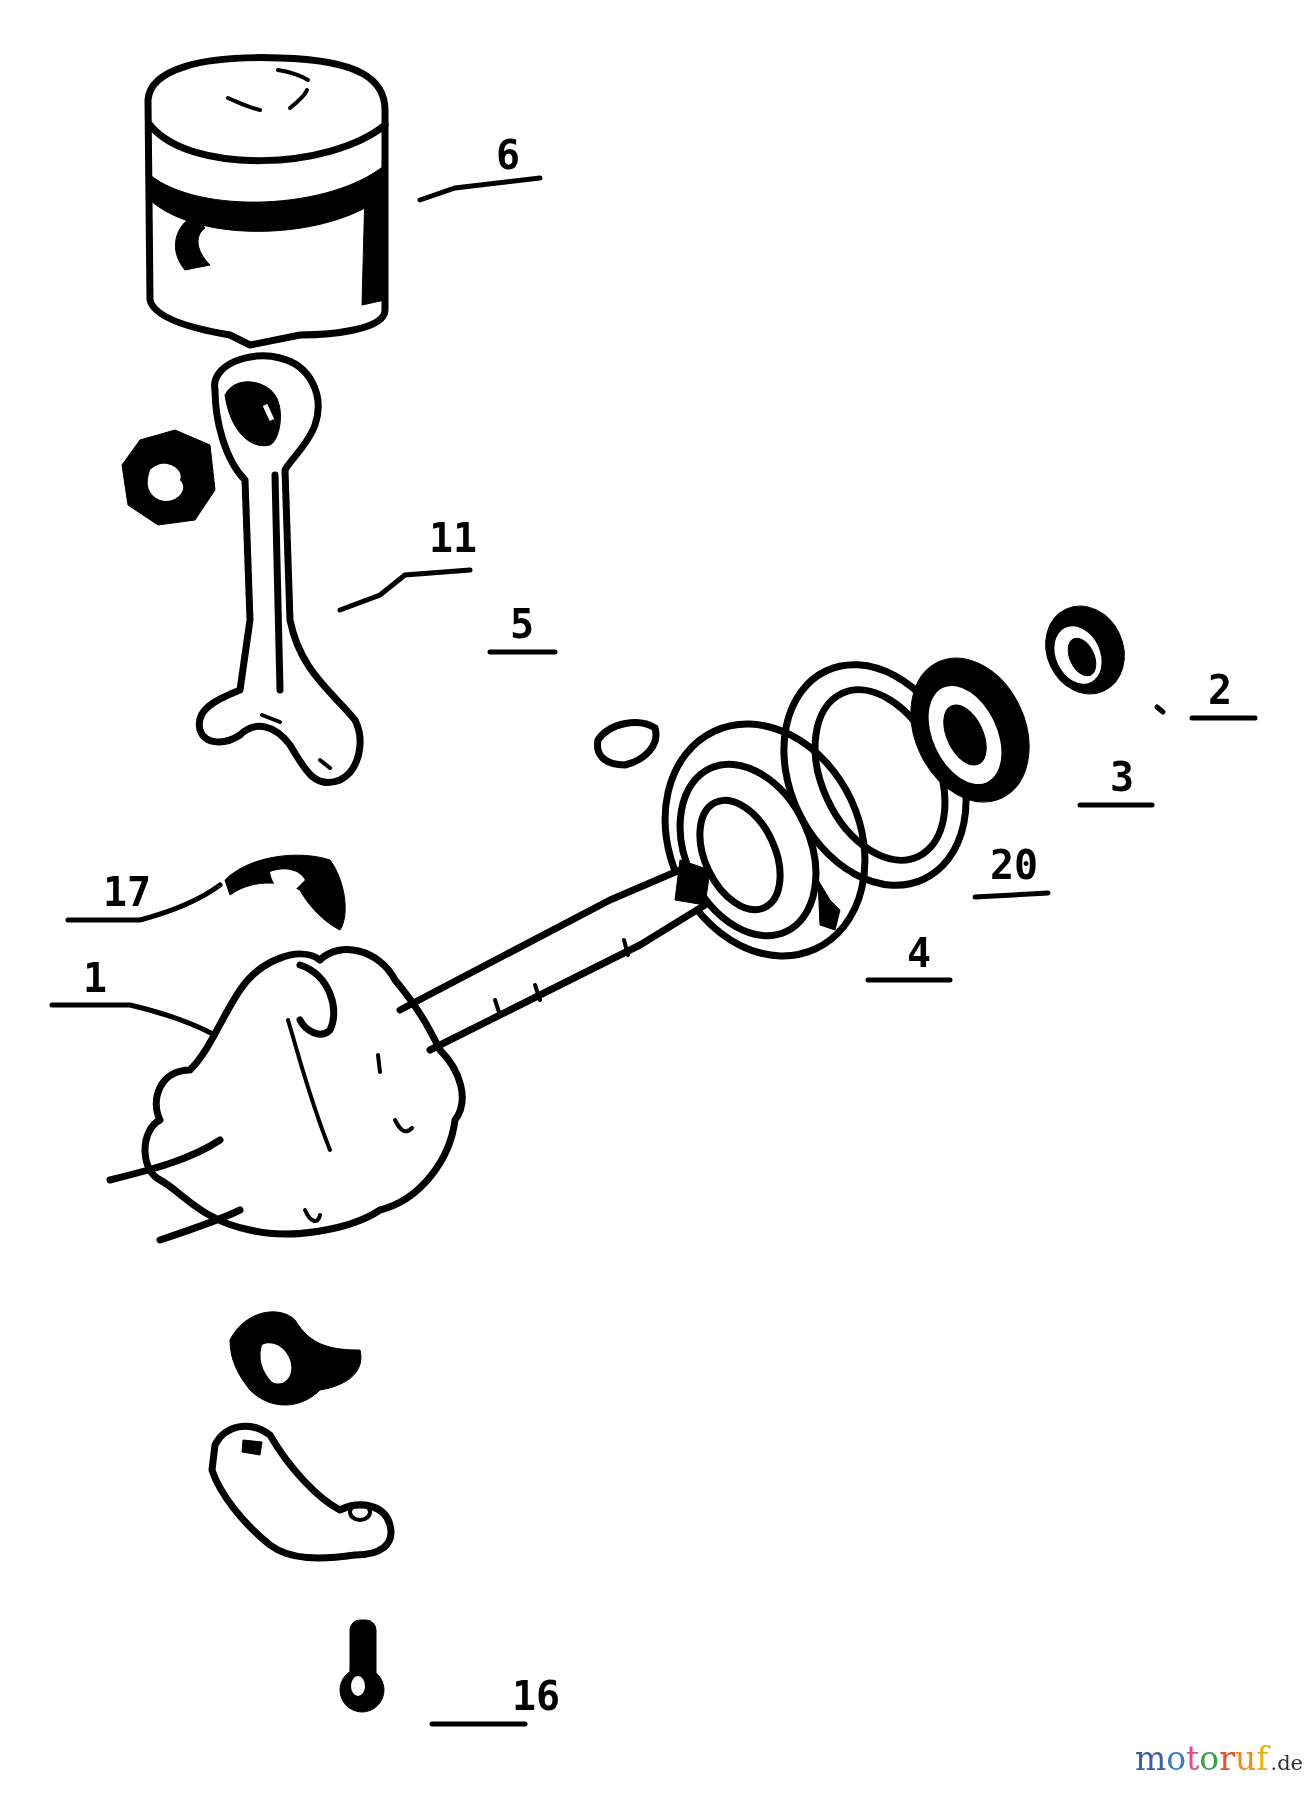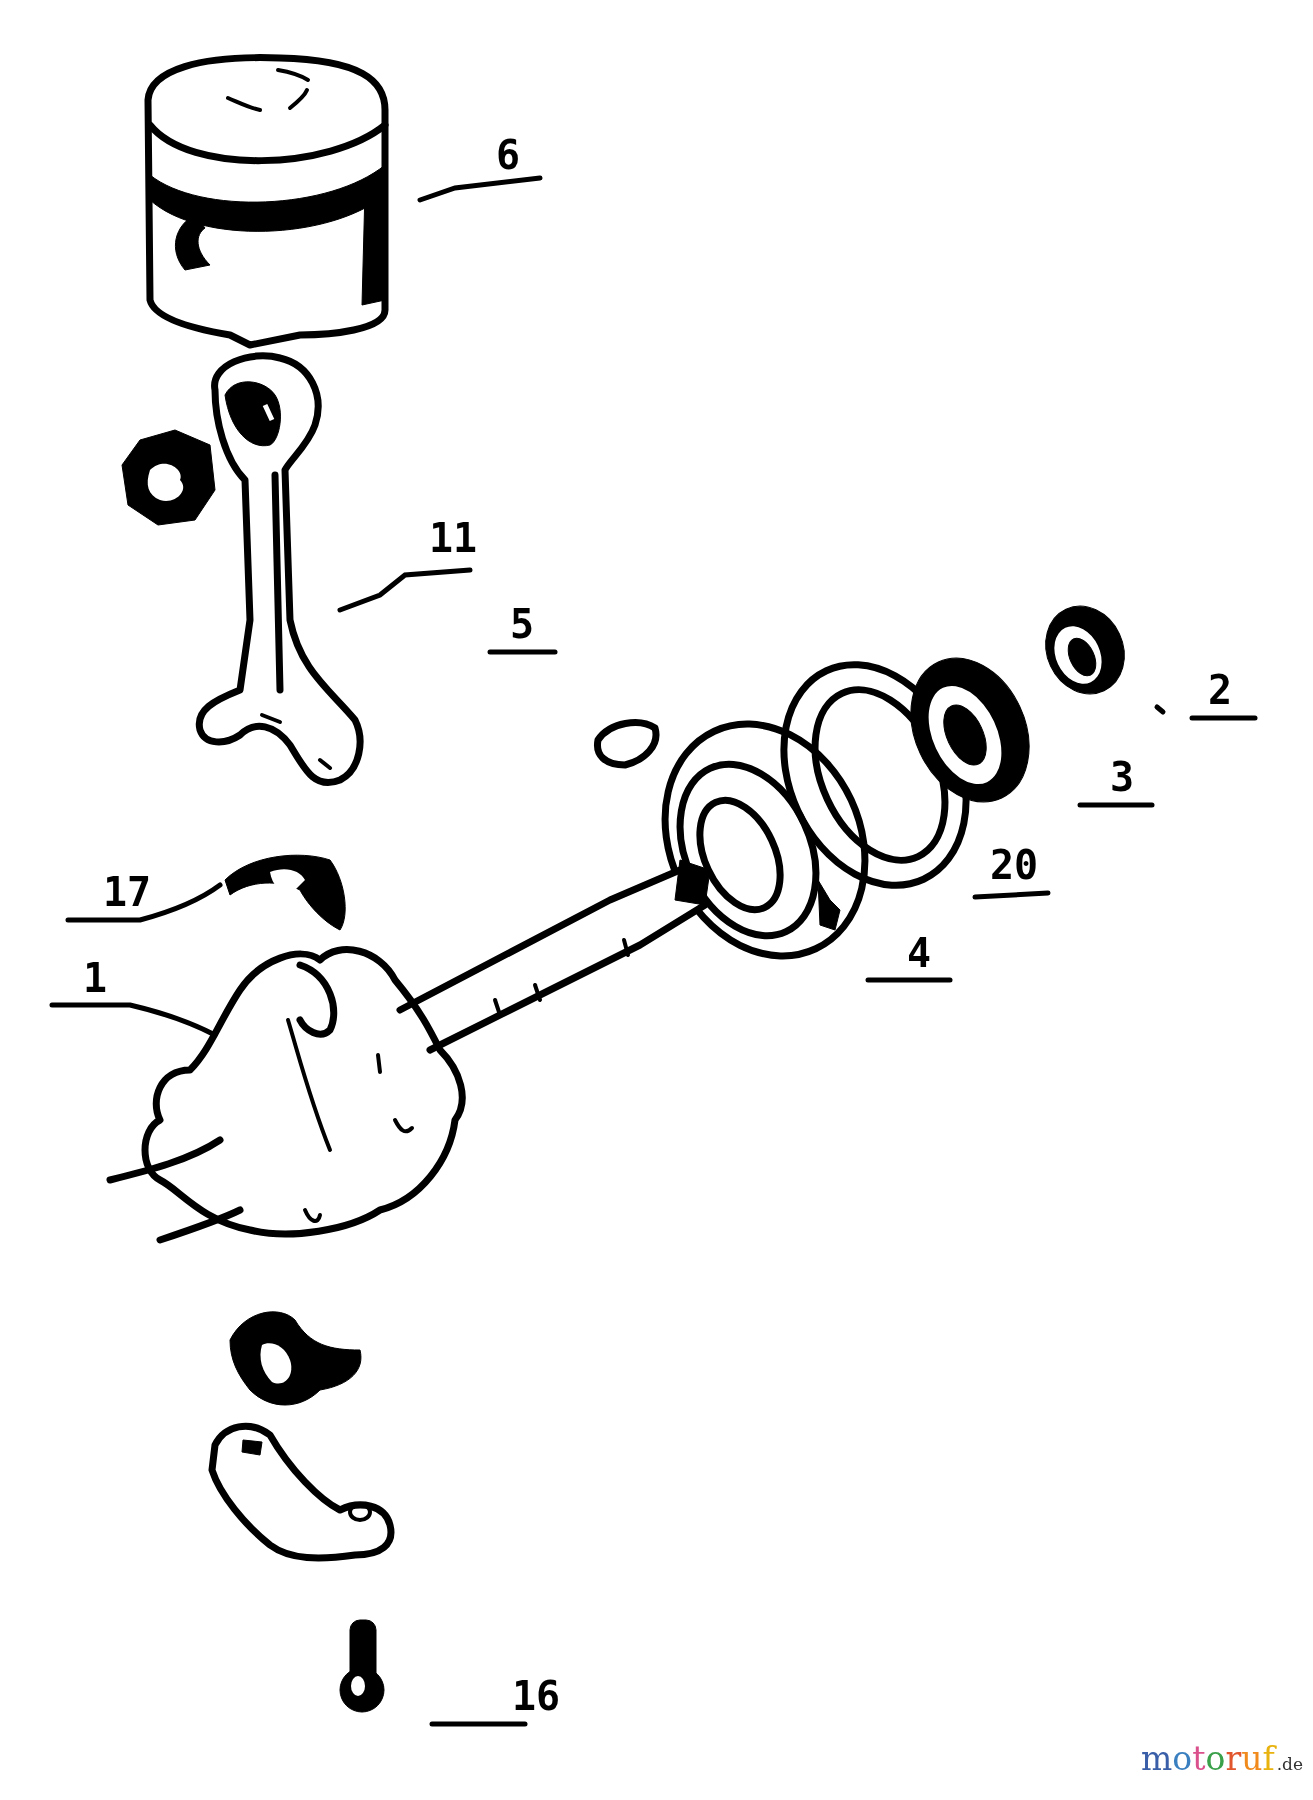--- a/index.html
+++ b/index.html
@@ -6,21 +6,21 @@
     body { width: 1313px; height: 1800px; position: relative; overflow: hidden; font-family: "Liberation Sans", sans-serif; }
     #diagram { position: absolute; left: 0; top: 0; width: 1313px; height: 1800px; }
     .part { fill: none; stroke: #000; stroke-width: 7; stroke-linecap: round; stroke-linejoin: round; }
     .part-thin { fill: none; stroke: #000; stroke-width: 4; stroke-linecap: round; stroke-linejoin: round; }
     .fill-black { fill: #000; stroke: #000; }
     .callout { position: absolute; font-family: "DejaVu Sans Mono", monospace; font-weight: bold; color: #000; font-size: 40px; line-height: 40px; text-align: center; }
     .callout-text { display: block; }
     .leader { stroke: #000; stroke-width: 5; stroke-linecap: round; fill: none; }
     .watermark { position: absolute; right: 10px; bottom: 22px; font-family: "DejaVu Serif", serif; font-size: 33px; letter-spacing: 0px; }
     .watermark span { display: inline-block; }
-    .wm-suffix { font-size: 17px; color: #333; margin-left: 2px; }
+    .wm-suffix { font-size: 21px; color: #333; margin-left: 2px; }
   </style>
 </head>
 <body>
 
 <svg id="diagram" viewBox="0 0 1313 1800" xmlns="http://www.w3.org/2000/svg">
 
   <g>
     <path class="part" d="M148,100 C150,70 200,55 280,58 C360,60 385,80 385,110 L385,310 C385,330 330,335 300,335 L250,345 L230,335 C200,330 155,320 150,300 Z" fill="#fff"></path>
     <path class="part" d="M150,125 C190,175 330,170 385,125"></path>
     <path d="M150,175 C200,215 330,210 385,165 L385,195 C330,240 200,245 150,200 Z" class="fill-black"></path>

